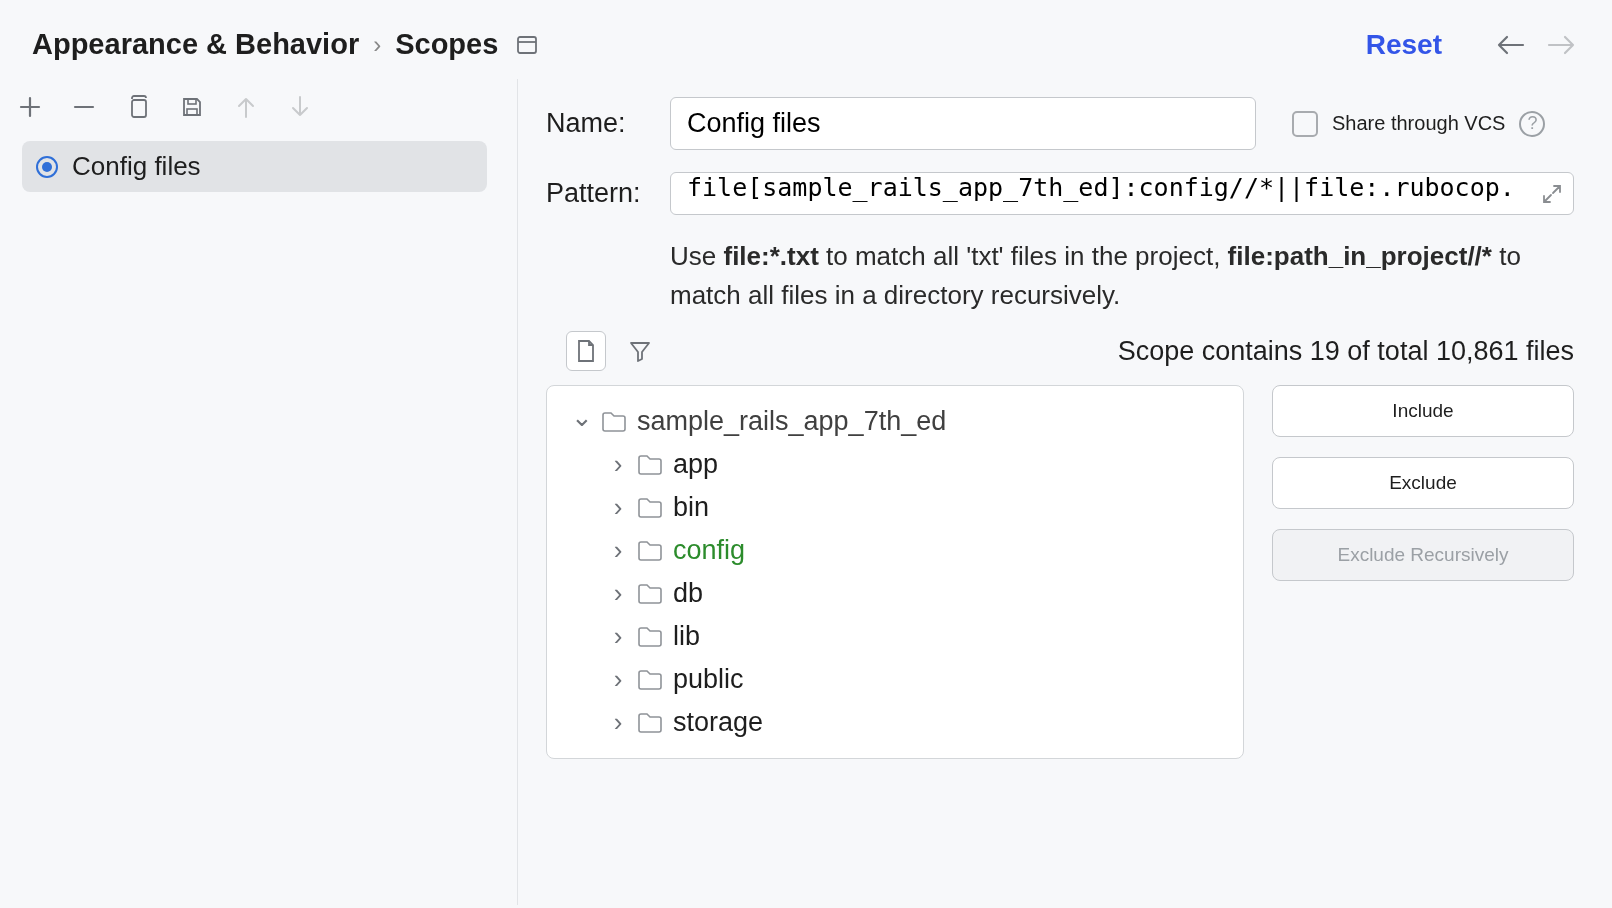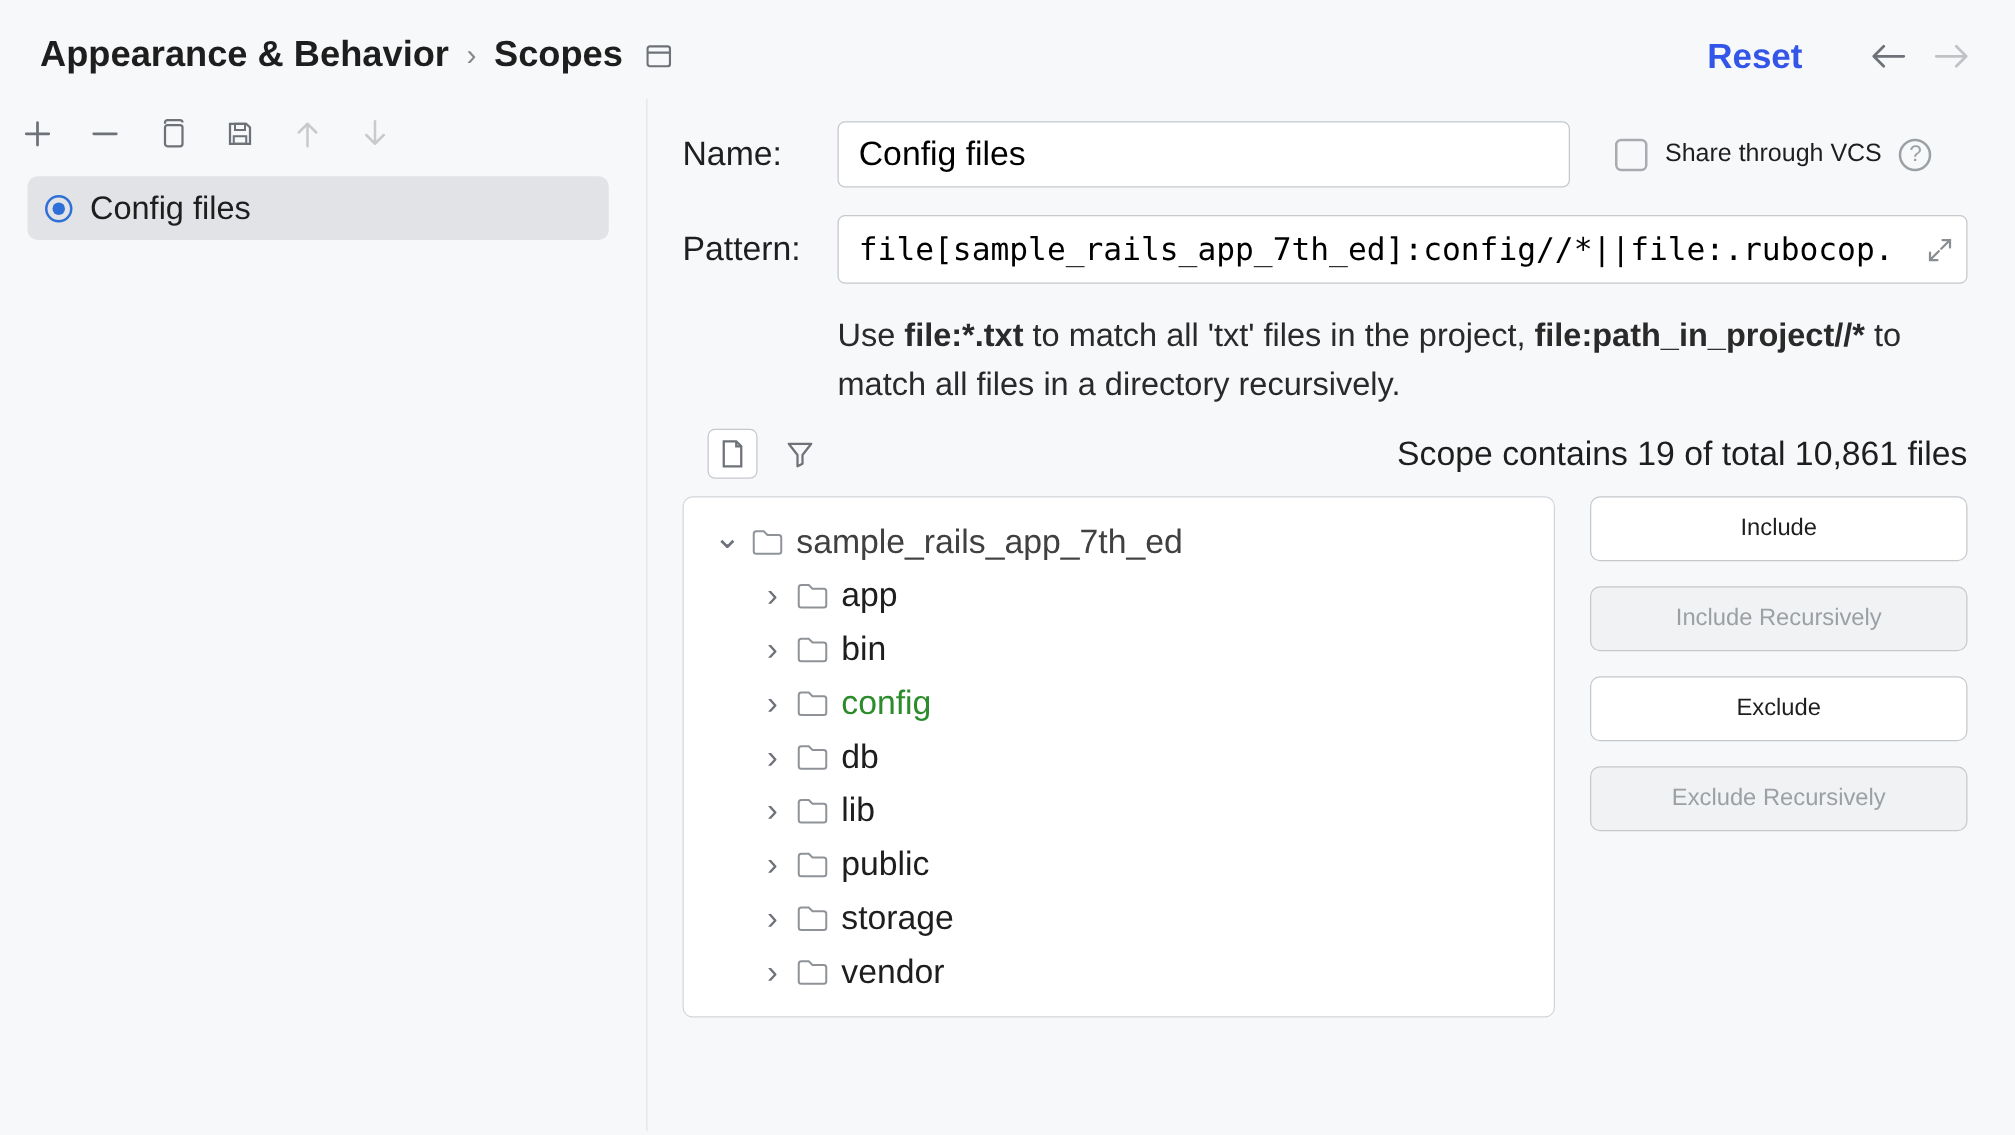--- a/index.html
+++ b/index.html
@@ -150,21 +150,21 @@
     color: #9BA0A5;
     margin-left: 4px;
   }
   .pattern-wrap {
     position: relative;
     flex: 1;
   }
   .pattern-input {
     font-family: ui-monospace, "SF Mono", monospace;
     font-size: 25px;
-    padding: 12px 46px 12px 16px;
+    padding: 0 46px 12px 16px;
     border: 1.5px solid #C5C8CC;
     border-radius: 6px;
     background: #fff;
     width: 100%;
   }
   .expand-icon {
     position: absolute;
     right: 12px;
     top: 50%;
     transform: translateY(-50%);
@@ -441,33 +441,23 @@
             </div>
             <div class="tree-row child">
               <span class="caret right"></span>
               <span class="folder-icon">
                 <svg width="26" height="22" viewBox="0 0 26 22">
                   <path d="M2 4 a2 2 0 0 1 2 -2 h6 l3 3 h9 a2 2 0 0 1 2 2 v11 a2 2 0 0 1 -2 2 H4 a2 2 0 0 1 -2 -2 Z" fill="none" stroke="currentColor" stroke-width="1.6"></path>
                 </svg>
               </span>
               <span class="tree-name">storage</span>
             </div>
-            <div class="tree-row child">
-              <span class="caret right"></span>
-              <span class="folder-icon">
-                <svg width="26" height="22" viewBox="0 0 26 22">
-                  <path d="M2 4 a2 2 0 0 1 2 -2 h6 l3 3 h9 a2 2 0 0 1 2 2 v11 a2 2 0 0 1 -2 2 H4 a2 2 0 0 1 -2 -2 Z" fill="none" stroke="currentColor" stroke-width="1.6"></path>
-                </svg>
-              </span>
-              <span class="tree-name">vendor</span>
-            </div>
           </div>
       </div>
 
       <div class="action-col">
         <div class="action-btn">Include</div>
-        <div class="action-btn disabled">Include Recursively</div>
         <div class="action-btn">Exclude</div>
         <div class="action-btn disabled">Exclude Recursively</div>
       </div>
     </div>
   </div>
 </div>
 
 </body></html>

